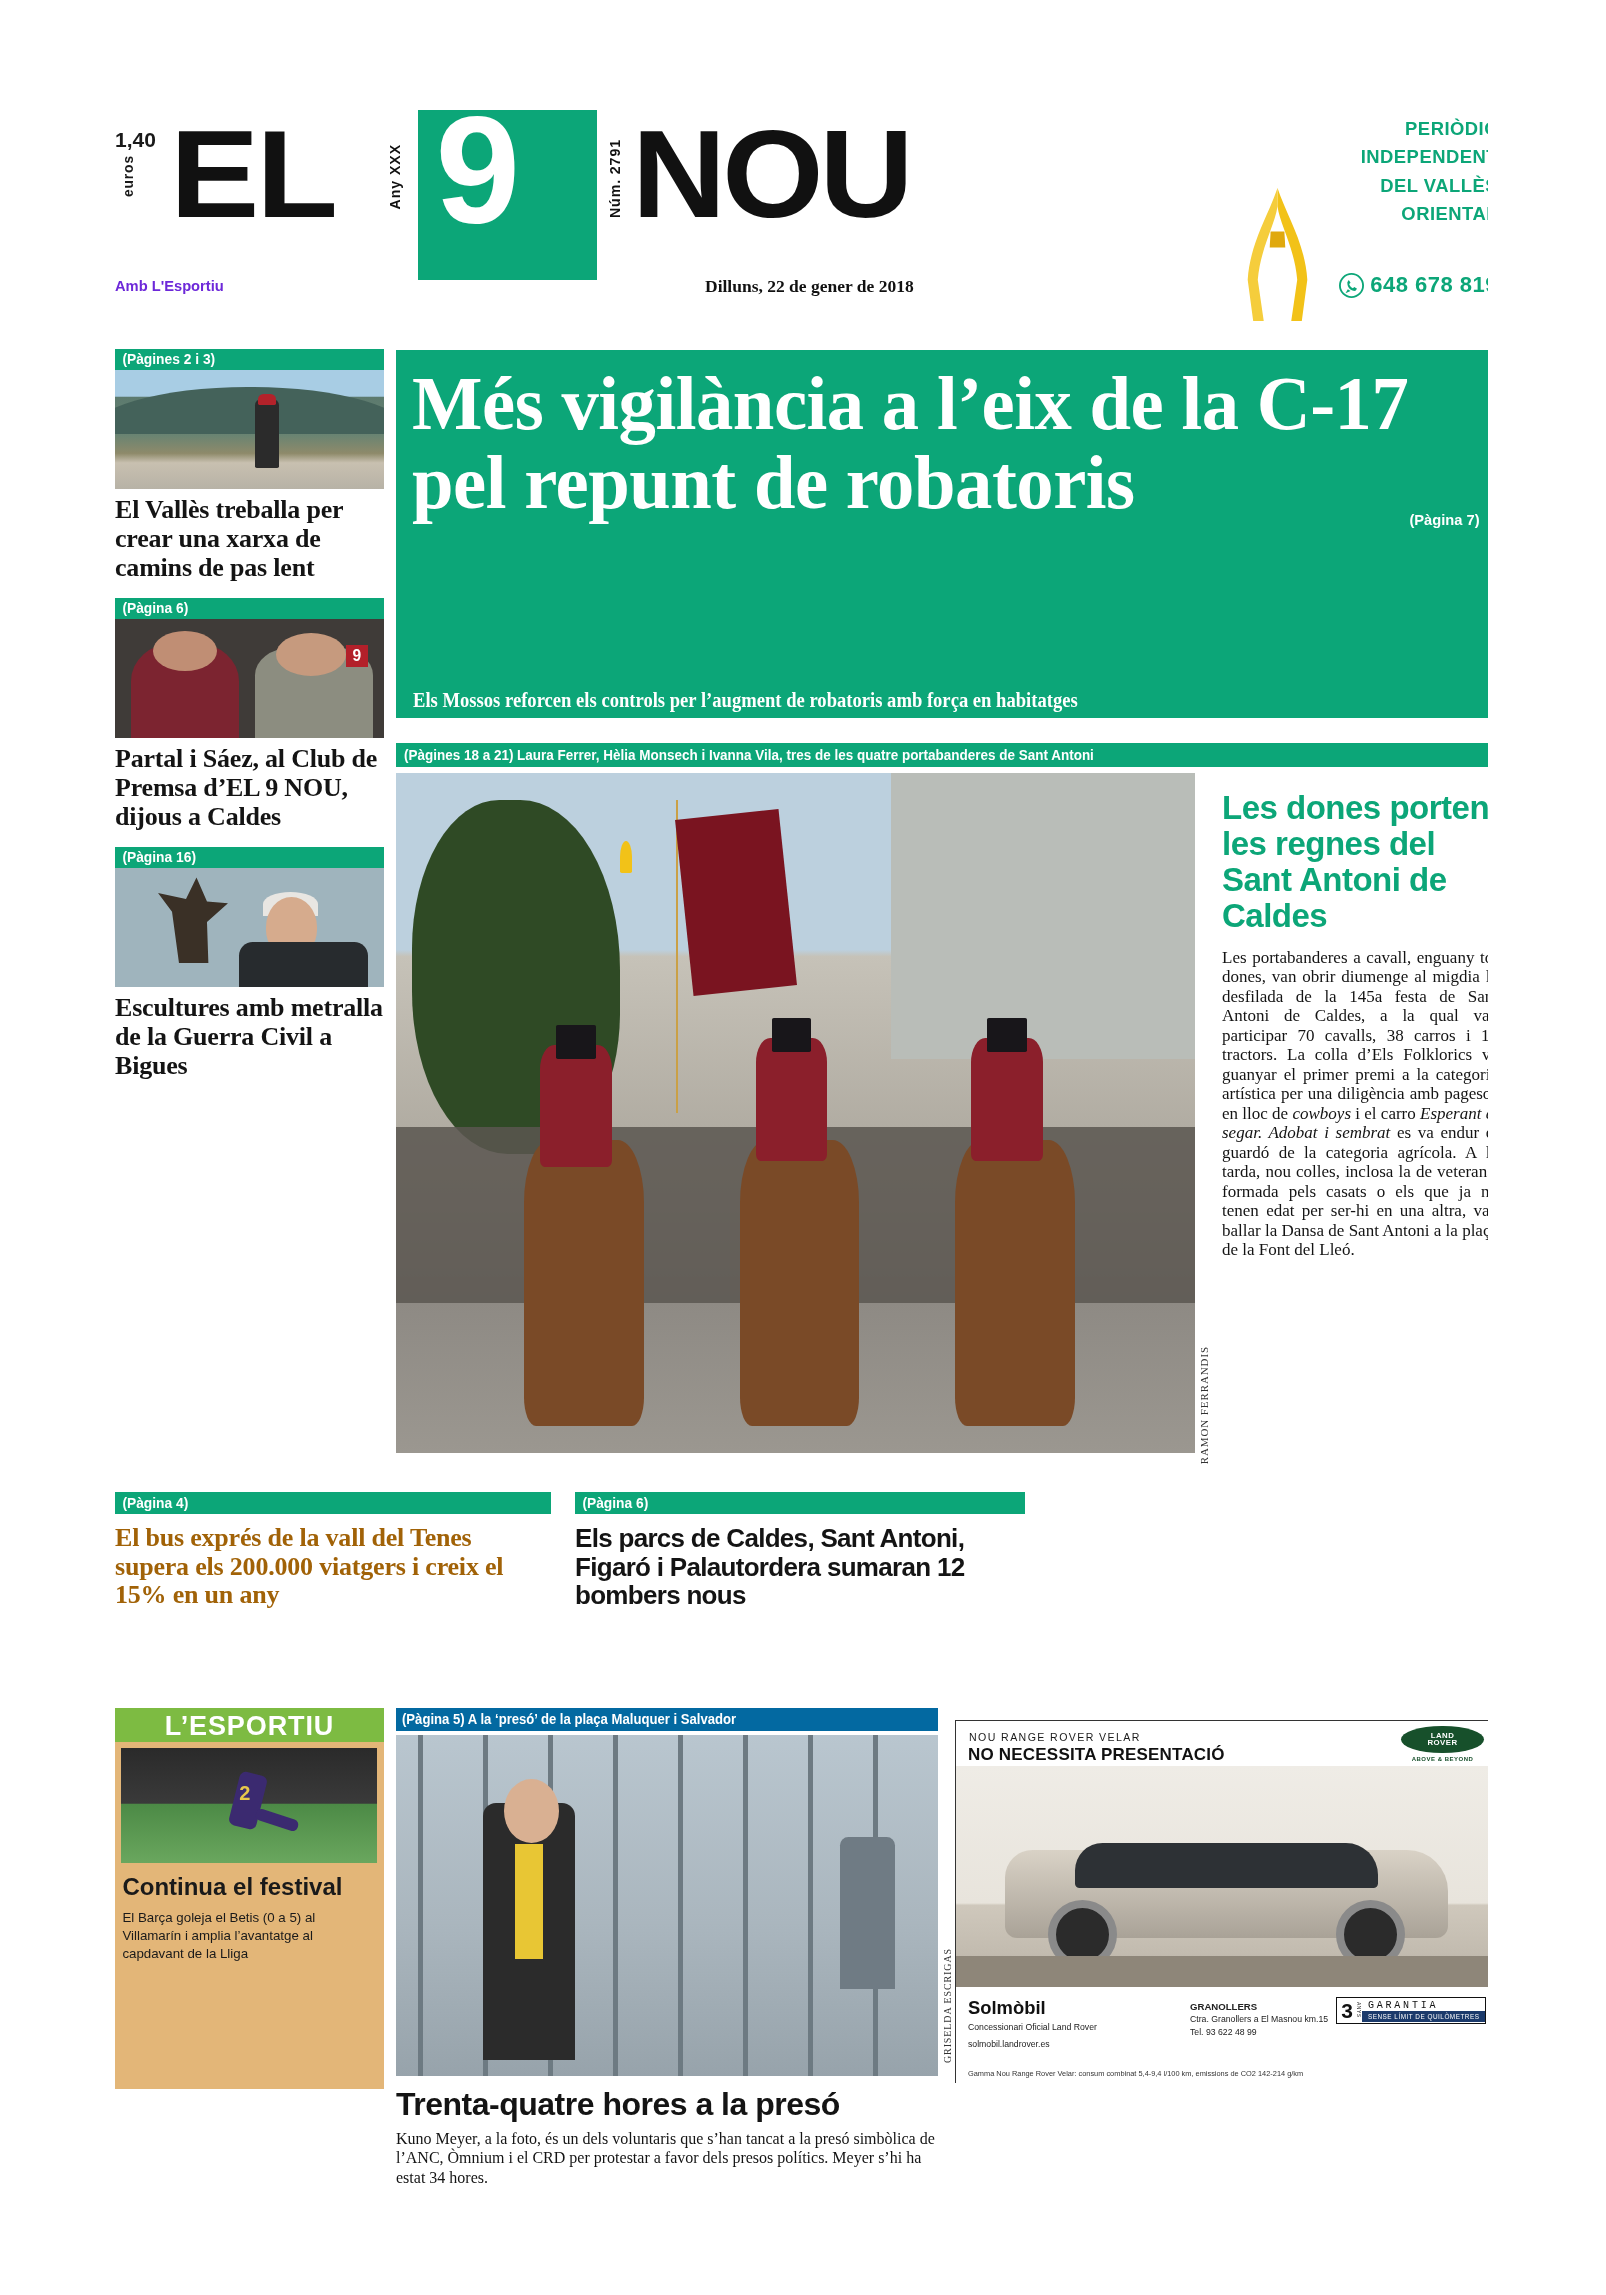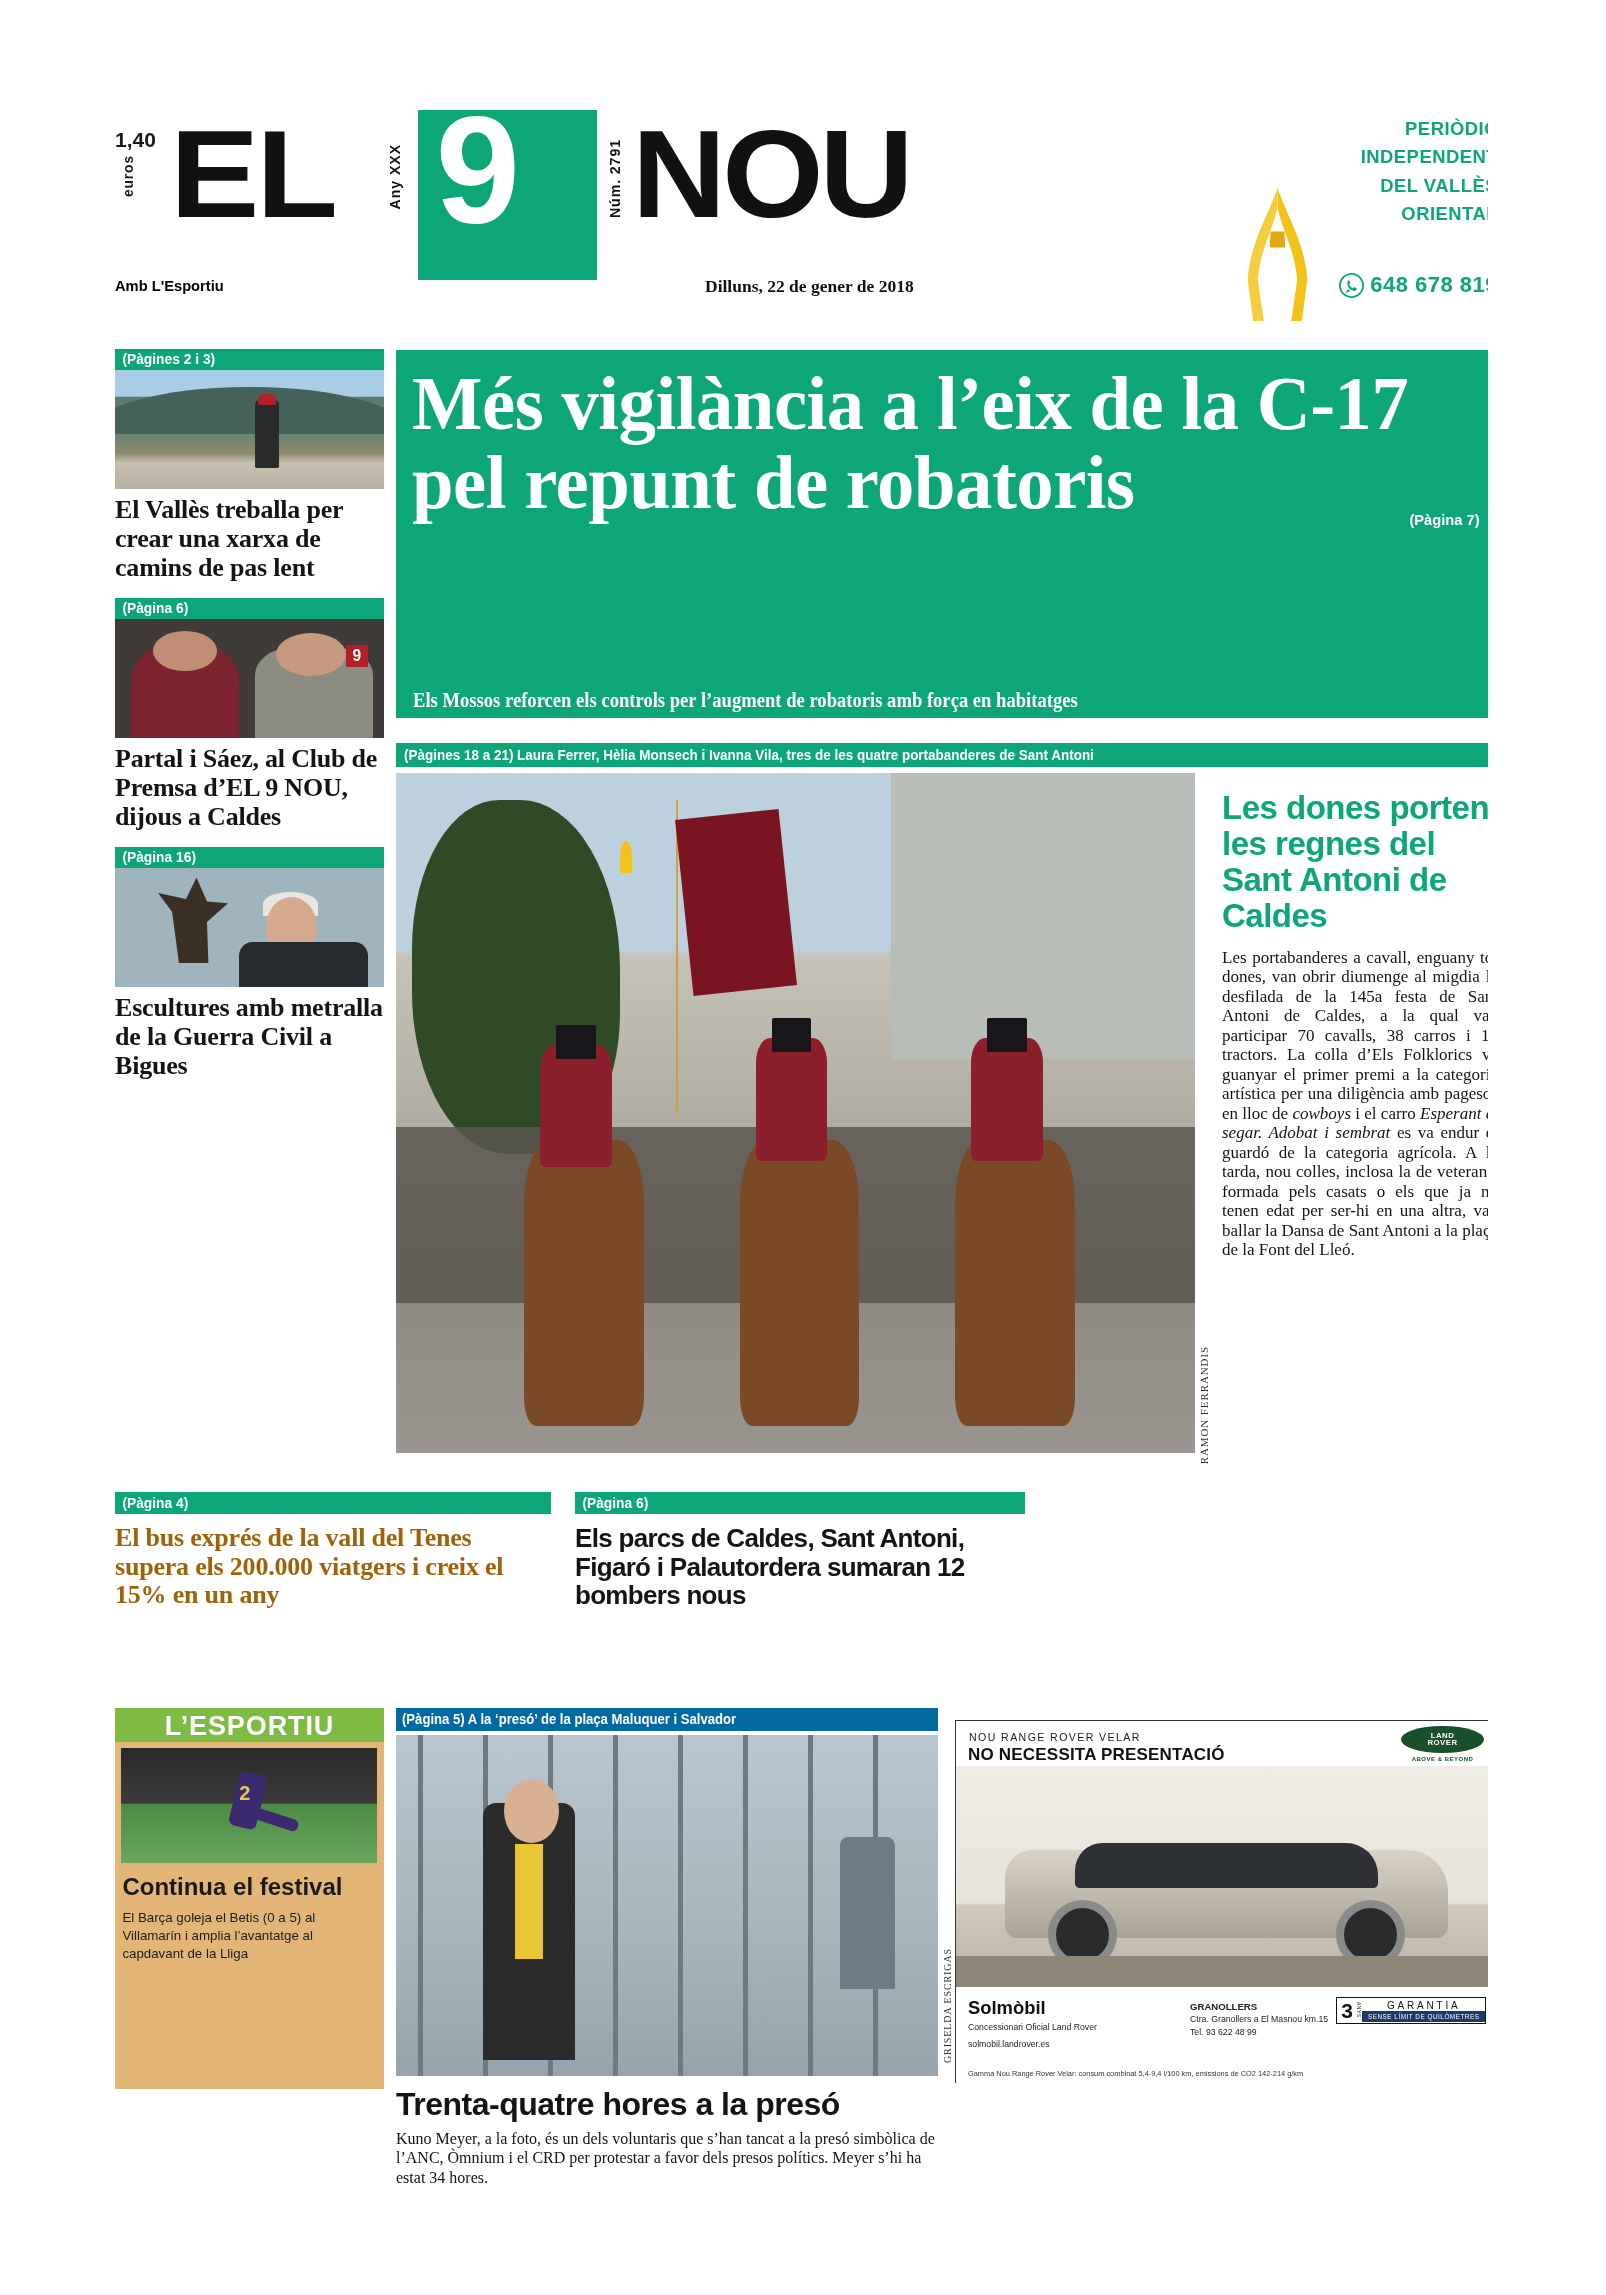--- a/index.html
+++ b/index.html
@@ -87,21 +87,21 @@
   }
   .ribbon {
     position: absolute; left: 1128px; top: 78px;
     width: 69px; height: 133px;
   }
   .ribbon svg { width: 69px; height: 133px; }
 
   .amb-esportiu {
     position: absolute; left: 0; top: 168px;
     font-family: "Liberation Sans", sans-serif;
-    font-weight: bold; font-size: 14.7px; color: #000000;
+    font-weight: bold; font-size: 14.7px; color: #6d28d9;
   }
   .date-line {
     position: absolute; left: 590px; top: 166px;
     font-family: "Liberation Serif", serif;
     font-weight: bold; font-size: 17.5px; color: #111;
   }
   .tagline {
     position: absolute; right: 0; top: 4.6px;
     text-align: right;
     font-family: "Liberation Sans", sans-serif;
@@ -357,24 +357,23 @@
     padding: 1.8px 1.8px 1.8px 4.6px; line-height: 21px;
   }
   .g-anys {
     font-family: "Liberation Sans", sans-serif;
     font-size: 5px; color: #111;
     writing-mode: vertical-rl; text-align: center;
     padding: 2.8px 0.9px; letter-spacing: 0.5px;
   }
   .g-right { display: flex; flex-direction: column; justify-content: center; }
   .g-gar {
-    font-family: Liberation Sans, sans-serif;
+    font-family: Liberation Mono, monospace;
     font-size: 10px; letter-spacing: 2.8px; color: #111;
     padding: 0.9px 5.5px;
-    text-align: center;
   }
   .g-km {
     background: #1B3A6B; color: #fff;
     font-family: "Liberation Sans", sans-serif;
     font-size: 6.4px; letter-spacing: 0.5px;
     padding: 1.8px 5.5px;
   }
   .ad-legal {
     position: absolute; left: 12px; bottom: 5.5px;
     font-family: "Liberation Sans", sans-serif;

